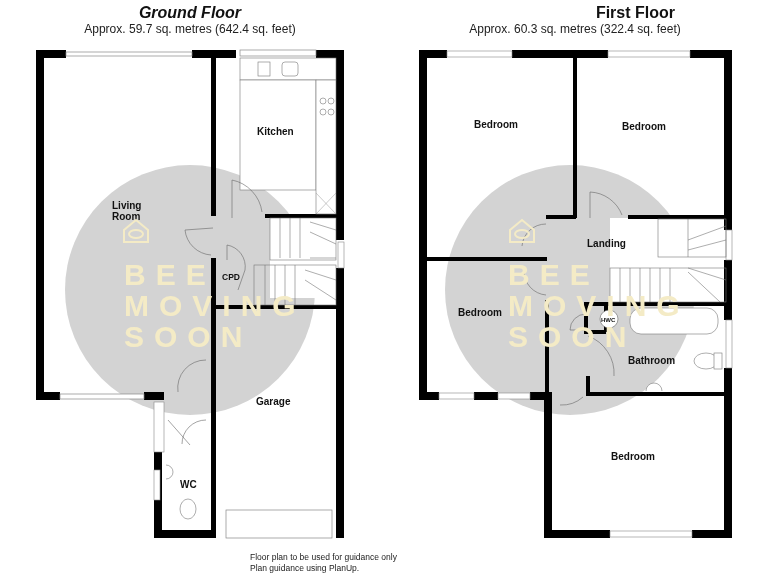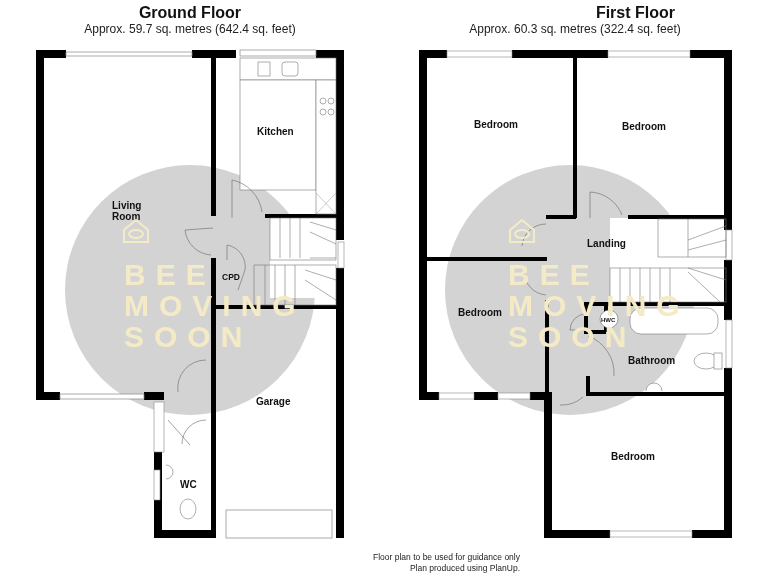--- a/index.html
+++ b/index.html
@@ -1,28 +1,28 @@
 <!DOCTYPE html>
 <html><head>
 <meta charset="utf-8">
 <style>
   html, body { margin:0; padding:0; background:#ffffff; }
   body { width:768px; height:576px; position:relative; overflow:hidden; font-family:"Liberation Sans", sans-serif; }
   .title { position:absolute; text-align:center; font-weight:bold; font-size:16px; color:#111; }
   .subtitle { position:absolute; text-align:center; font-size:12px; color:#222; }
-  .footer { position:absolute; left:250px; width:270px; text-align:right; font-size:8.5px; color:#222; line-height:11px; }
+  .footer { position:absolute; left:250px; width:270px; text-align:left; font-size:8.5px; color:#222; line-height:11px; }
   svg { position:absolute; left:0; top:0; }
   .room-label { font-family:"Liberation Sans", sans-serif; font-weight:bold; font-size:10px; fill:#111; }
   .small-label { font-family:"Liberation Sans", sans-serif; font-weight:bold; font-size:8.5px; fill:#111; }
   .wm { font-family:"Liberation Sans", sans-serif; font-weight:bold; font-size:30px; fill:#f4ebc6; letter-spacing:10px; }
 </style>
 </head>
 <body>
 
-<div class="title" style="left:90px;width:200px;top:4px;">Ground Floor</div>
+<div class="title" style="left:90px;width:200px;top:4px;font-style:italic;">Ground Floor</div>
 <div class="subtitle" style="left:70px;width:240px;top:22px;">Approx. 59.7 sq. metres (642.4 sq. feet)</div>
 <div class="title" style="left:475px;width:200px;top:4px;text-align:right;">First Floor</div>
 <div class="subtitle" style="left:455px;width:240px;top:22px;">Approx. 60.3 sq. metres (322.4 sq. feet)</div>
 
 <svg width="768" height="576" viewBox="0 0 768 576">
 
   <circle cx="190" cy="290" r="125" fill="#d3d3d3"></circle>
   <circle cx="570" cy="290" r="125" fill="#d3d3d3"></circle>
 
   <g>
@@ -197,14 +197,14 @@
       <ellipse cx="522" cy="234" rx="7" ry="4"></ellipse>
     </g>
     <text class="wm" x="508" y="285">BEE</text>
     <text class="wm" x="508" y="316">MOVING</text>
     <text class="wm" x="508" y="347">SOON</text>
   </g>
 </svg>
 
 <div class="footer" style="top:552px;">
   <div>Floor plan to be used for guidance only</div>
-  <div>Plan produced using PlanUp.</div>
+  <div>Plan guidance using PlanUp.</div>
 </div>
 
 </body></html>

